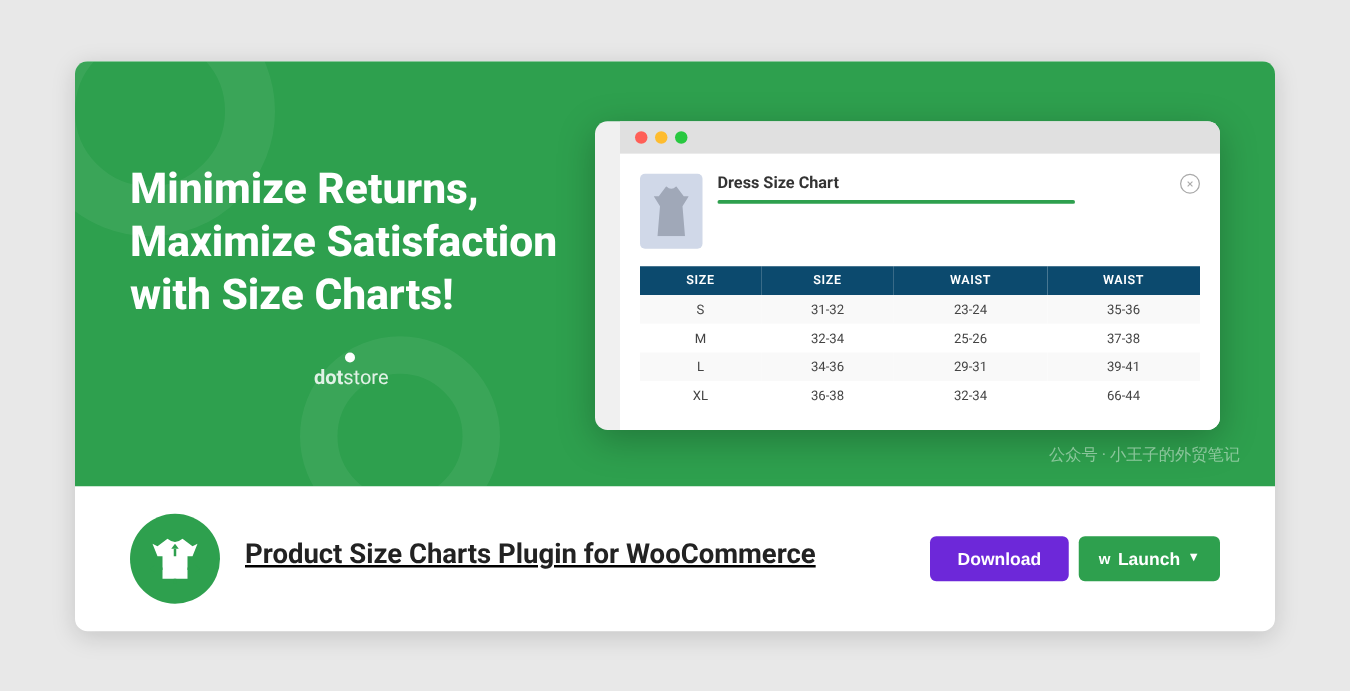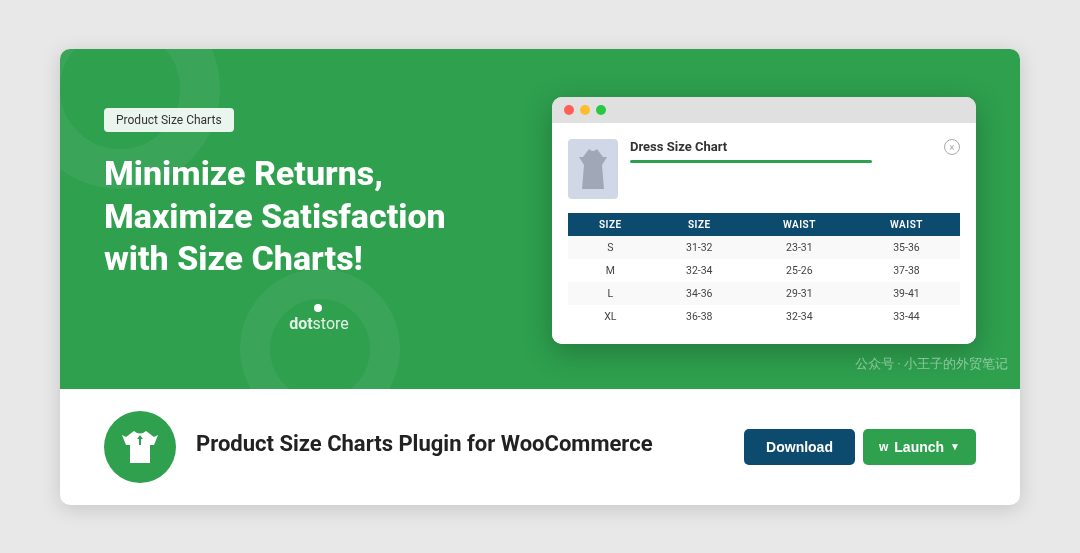--- a/index.html
+++ b/index.html
@@ -79,27 +79,28 @@
       font-weight: 400;
       margin-left: 2px;
     }
 
     .dotstore-logo .logo-text strong {
       font-weight: 700;
     }
 
     
     .browser-mockup {
-      width: 424px;
+      width: 500px;
       background: #f0f0f0;
       border-radius: 10px;
       overflow: hidden;
       box-shadow: 0 8px 30px rgba(0,0,0,0.25);
       flex-shrink: 0;
       margin-left: 20px;
+      padding-left: 20px;
     }
 
     .browser-bar {
       background: #e0e0e0;
       padding: 8px 12px;
       display: flex;
       align-items: center;
       gap: 6px;
     }
 
@@ -227,20 +228,21 @@
     }
 
     .plugin-icon svg {
       width: 40px;
       height: 40px;
       fill: #fff;
     }
 
     .plugin-info {
       flex: 1;
+      text-decoration: underline;
     }
 
     .plugin-name {
       font-size: 22px;
       font-weight: 700;
       color: #222;
       line-height: 1.3;
       margin-bottom: 4px;
     }
 
@@ -255,21 +257,21 @@
       font-weight: 600;
     }
 
     .action-buttons {
       display: flex;
       gap: 8px;
       align-items: center;
     }
 
     .btn-download {
-      background: #0c4a6e;
+      background: #6d28d9;
       color: #fff;
       border: none;
       padding: 10px 22px;
       border-radius: 5px;
       font-size: 14px;
       font-weight: 600;
       cursor: pointer;
     }
 
     .btn-launch {
@@ -291,21 +293,21 @@
       font-weight: 900;
     }
 
     .btn-launch .chevron {
       font-size: 10px;
     }
 
     .watermark {
       position: absolute;
       bottom: 16px;
-      right: 12px;
+      right: 28px;
       color: rgba(255,255,255,0.45);
       font-size: 13px;
     }
 
     
     .bg-circle-1 {
       position: absolute;
       width: 200px;
       height: 200px;
       border-radius: 50%;
@@ -327,21 +329,20 @@
 </head>
 <body>
 
 <div class="card">
 
   <div class="banner">
     <div class="bg-circle-1"></div>
     <div class="bg-circle-2"></div>
 
     <div class="banner-left">
-      <div class="badge">Product Size Charts</div>
       <div class="banner-title">Minimize Returns,<br>Maximize Satisfaction<br>with Size Charts!</div>
       <div class="dotstore-logo">
         <span class="dot"></span>
         <span class="logo-text"><strong>dot</strong>store</span>
       </div>
     </div>
 
     <div class="browser-mockup">
       <div class="browser-bar">
         <div class="browser-dot red"></div>
@@ -367,40 +368,40 @@
               <th>SIZE</th>
               <th>SIZE</th>
               <th>WAIST</th>
               <th>WAIST</th>
             </tr>
           </thead>
           <tbody>
             <tr>
                 <td>S</td>
                 <td>31-32</td>
-                <td>23-31</td>
+                <td>23-24</td>
                 <td>35-36</td>
               </tr>
             <tr>
                 <td>M</td>
                 <td>32-34</td>
                 <td>25-26</td>
                 <td>37-38</td>
               </tr>
             <tr>
                 <td>L</td>
                 <td>34-36</td>
                 <td>29-31</td>
                 <td>39-41</td>
               </tr>
             <tr>
                 <td>XL</td>
                 <td>36-38</td>
                 <td>32-34</td>
-                <td>33-44</td>
+                <td>66-44</td>
               </tr>
           </tbody>
         </table>
       </div>
     </div>
 
     <div class="watermark">公众号 · 小王子的外贸笔记</div>
   </div>
 
   <div class="bottom-section">

